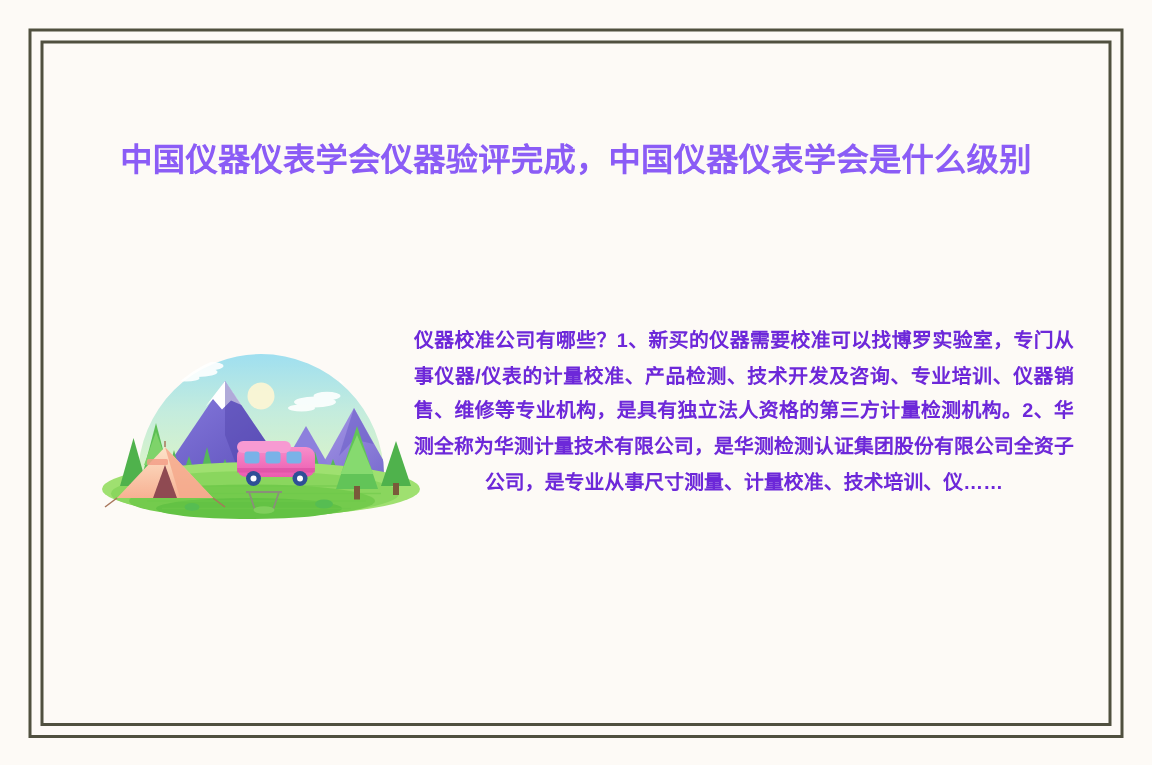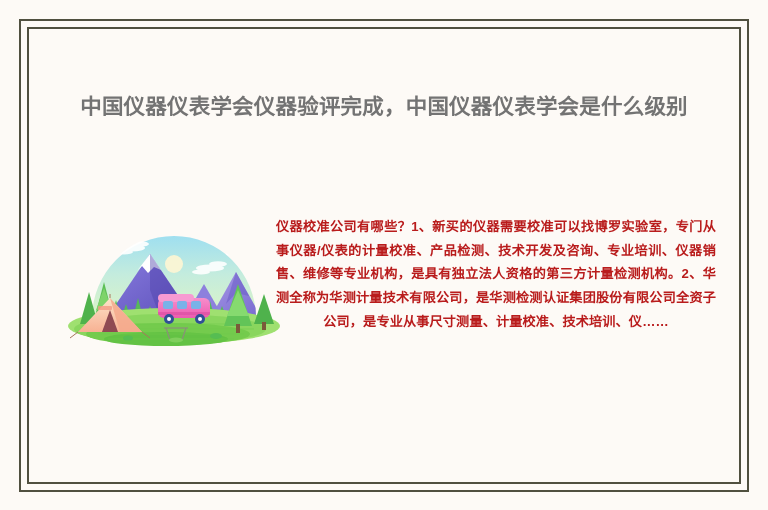--- a/index.html
+++ b/index.html
@@ -47,21 +47,21 @@
   
   .title {
     position: absolute;
     left: 62px;
     top: 76px;
     width: 644px;
     text-align: center;
     font-size: 21.5px;
     line-height: 34px;
     font-weight: 700;
-    color: #737373;
+    color: #8b5cf6;
     letter-spacing: 0.2px;
   }
 
   
   .content {
     position: absolute;
     left: 36px;
     top: 190px;
     width: 696px;
     height: 230px;
@@ -79,21 +79,21 @@
 
   
   .bodytext {
     position: absolute;
     left: 240px;
     top: 12px;
     width: 440px;
     font-size: 13.2px;
     line-height: 23.6px;
     font-weight: 700;
-    color: #b91c1c;
+    color: #6d28d9;
     text-align: justify;
     text-align-last: center;
     text-justify: inter-character;
     letter-spacing: 0.1px;
   }
 </style>
 </head>
 <body>
 
 <div class="page">

